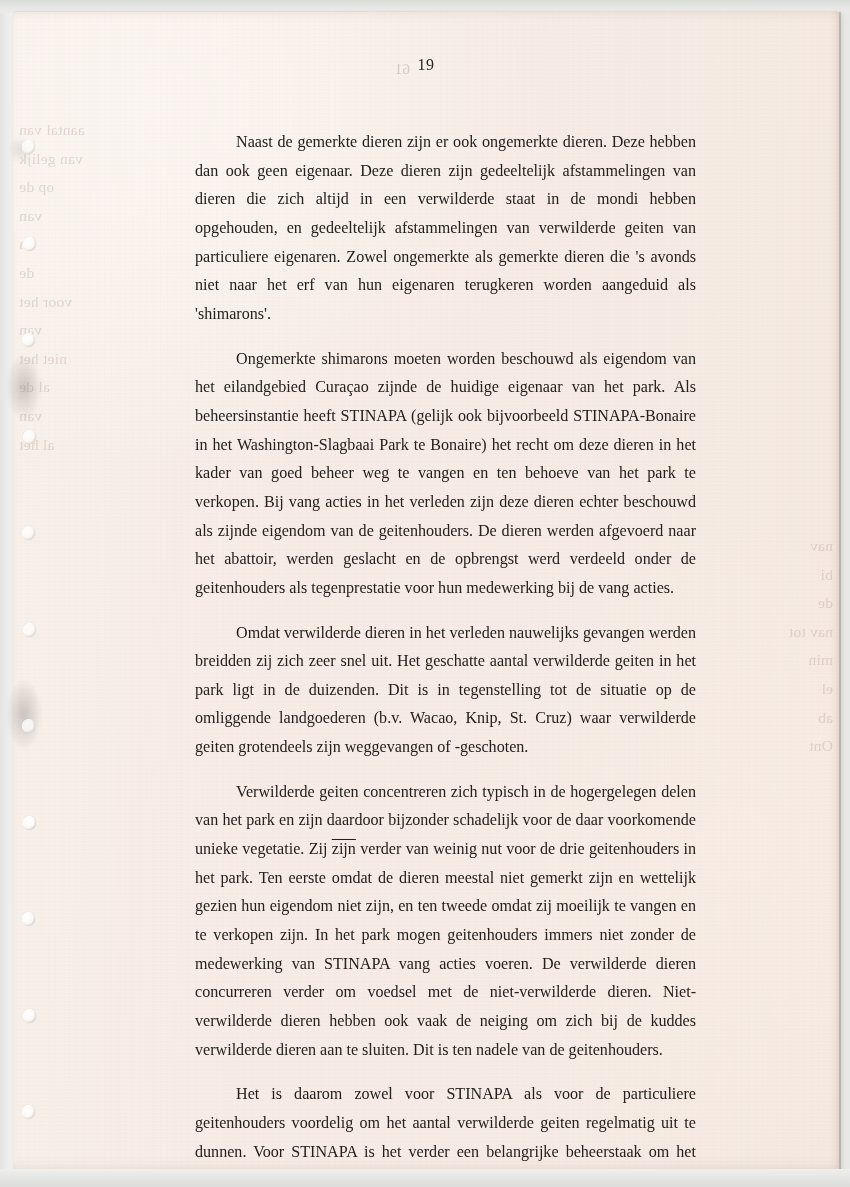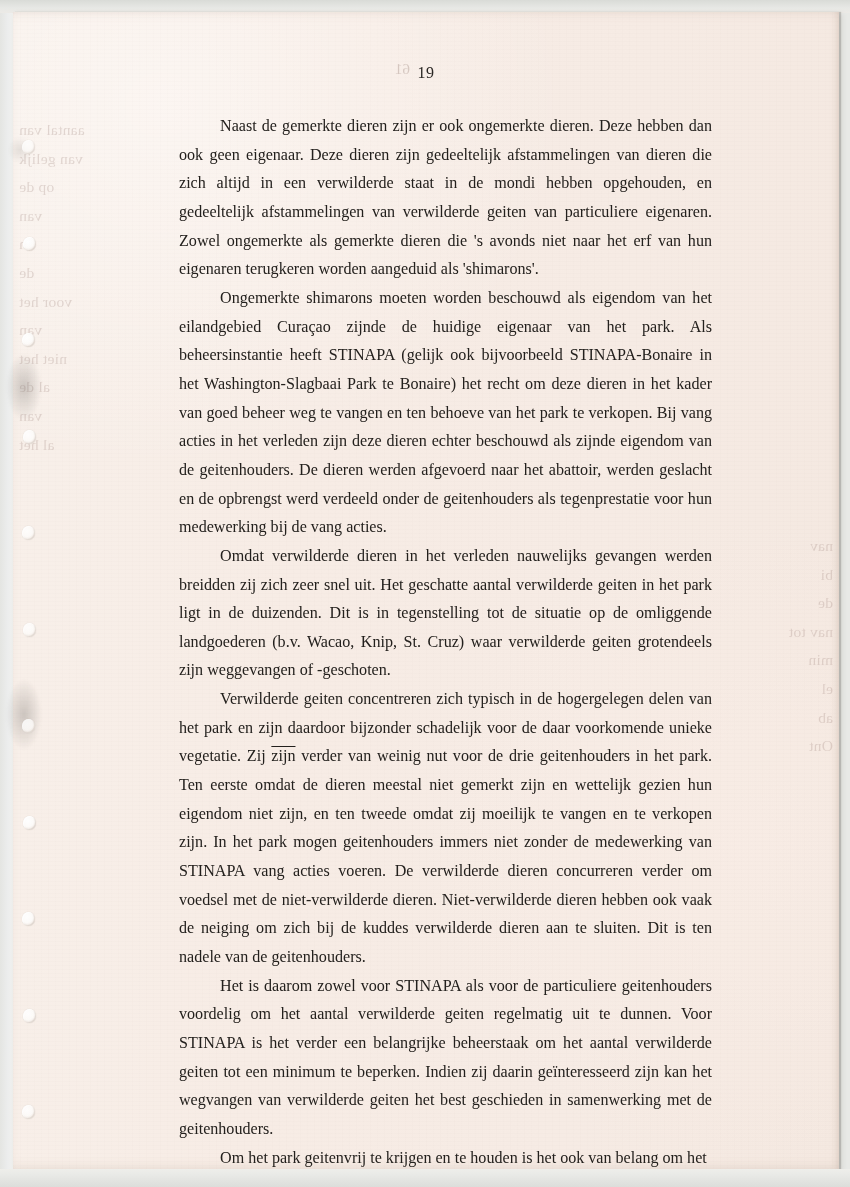--- a/index.html
+++ b/index.html
@@ -137,21 +137,21 @@
     white-space: pre;
     letter-spacing: 0.2px;
   }
   .bleed-left  { left: 6px;  top: 104px;  width: 150px; text-align: right; }
   .bleed-right { right: 6px; top: 520px;  width: 150px; text-align: left; }
 
   
   .page-folio {
     position: absolute;
     left: 0;
-    top: 52px;
+    top: 44px;
     width: 826px;
     text-align: center;
     font-family: "Liberation Serif", serif;
     font-size: 16px;
     color: #2a2724;
     letter-spacing: 0.4px;
   }
   .folio-ghost {
     position: absolute;
     left: 382px;
@@ -169,21 +169,21 @@
     width: 533px;
     font-family: "Liberation Serif", serif;
     font-size: 16.1px;
     line-height: 28.65px;
     color: #23201d;
     text-align: justify;
     text-justify: inter-word;
     -webkit-font-smoothing: antialiased;
   }
   .body-text p {
-    margin: 0;
+    margin: 16px;
     text-indent: 2.55em;
     hyphens: none;
   }
   .body-text p:last-child { text-align: left; }
 
   
   .ink-soft { filter: blur(0.16px); }
 
   .macron { text-decoration: overline; font-family: Liberation Serif, serif; }
 </style>

